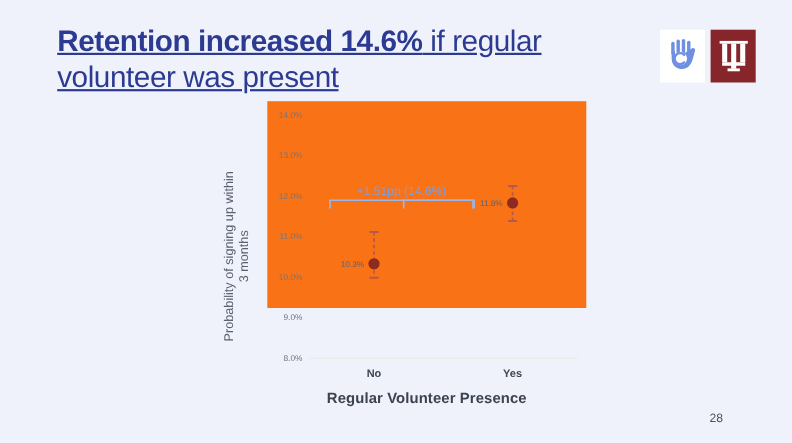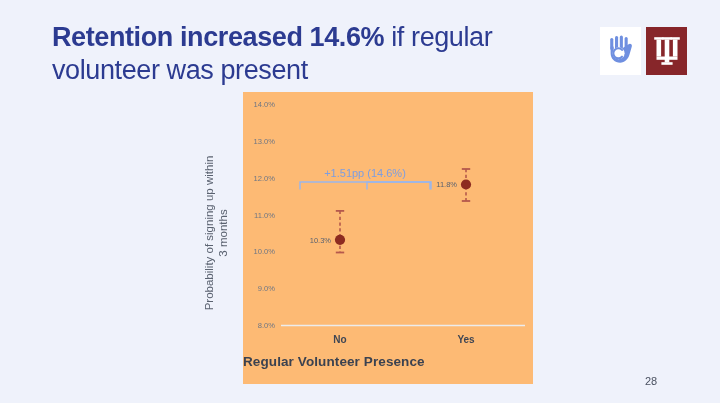--- a/index.html
+++ b/index.html
@@ -12,51 +12,52 @@
     position:relative;
   }
   .slide{position:absolute;inset:0;}
 
   
   .title{
     position:absolute;left:52px;top:21px;width:530px;
     font-size:27px;line-height:1.22;
     color:#2c3b91;
     letter-spacing:-0.4px;
+    text-decoration:underline;
   }
   .title .strong{font-weight:bold;}
   .title .light{font-weight:normal;}
 
   
   .logos{position:absolute;left:600px;top:27px;display:flex;gap:5px;}
   .logo-box{
     width:41px;height:48px;background:#ffffff;
     display:flex;align-items:center;justify-content:center;
   }
   .logo-box.iu{background:#87262a;}
 
   
   .chart-card{
-    position:absolute;left:243px;top:92px;width:290px;height:292px;
-    background:#fdba74;
+    position:absolute;left:243px;top:92px;width:290px;height:188px;
+    background:#f97316;
   }
   .plot{position:absolute;left:0;top:0;width:290px;height:260px;}
   .ylab-wrap{
     position:absolute;left:196px;top:118px;width:40px;height:230px;
   }
   .ylab-inner{
     position:absolute;left:50%;top:50%;
     width:228px;
     transform:translate(-50%,-50%) rotate(-90deg);
     color:#5a6270;font-size:11.5px;line-height:1.25;text-align:center;
   }
 
   .xlab{
     position:absolute;left:243px;top:354px;width:290px;
-    font-size:13.5px;font-weight:bold;color:#3b4250;
+    text-align:center;font-size:13.5px;font-weight:bold;color:#3b4250;
     letter-spacing:0.1px;
   }
 
   .pagenum{
     position:absolute;left:645px;top:375px;
     font-size:11px;color:#4a5160;
   }
 
   
   .ytick{font-size:7.6px;fill:#6e7684;font-family:"Liberation Sans",sans-serif;}

